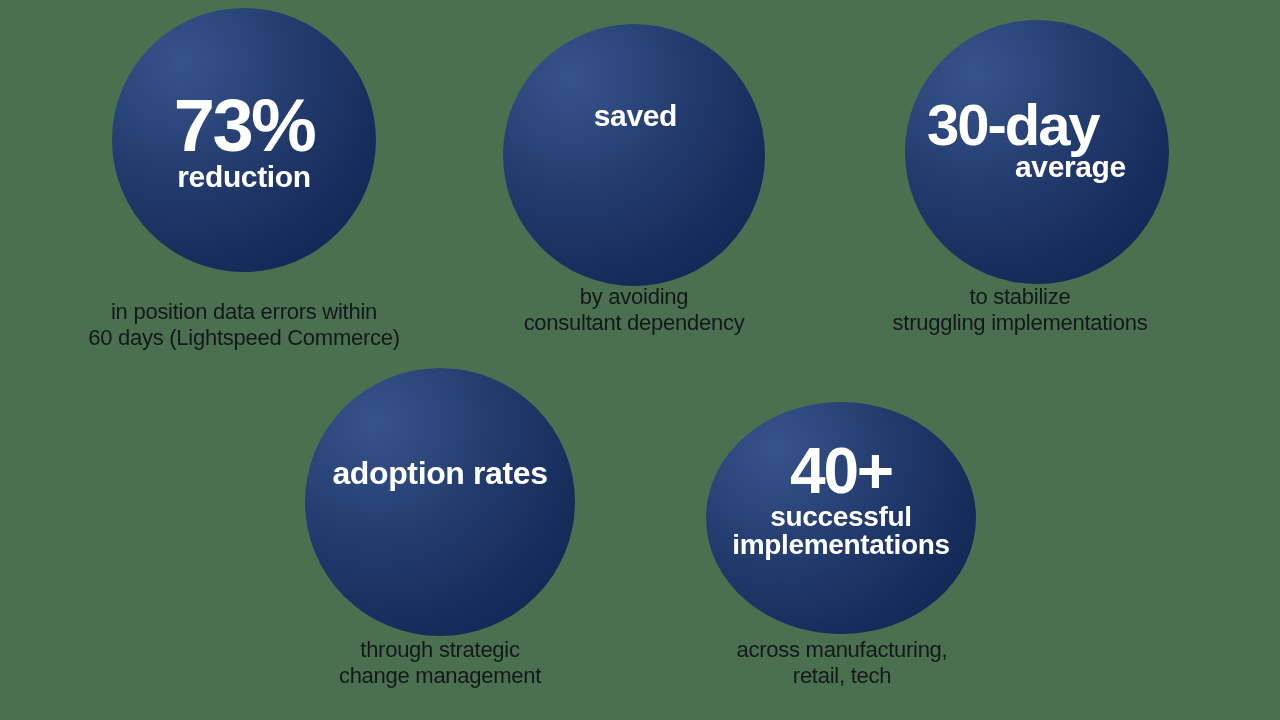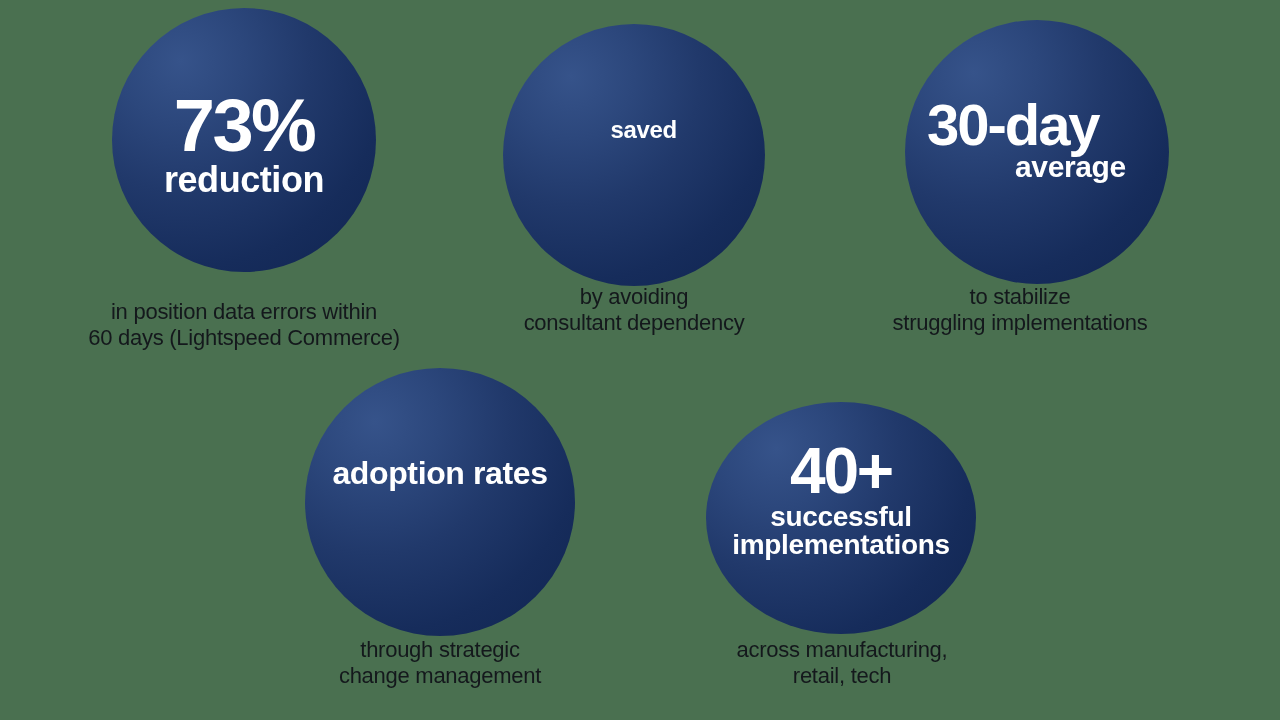--- a/index.html
+++ b/index.html
@@ -90,27 +90,27 @@
     letter-spacing: -0.012em;
     white-space: pre-line;
   }
 
   
 
   
   #stat-0 .bubble { left: 112px;  top: 8px;   width: 264px; height: 264px; }
   #stat-0 .bubble-inner { top: 84px; }
   #stat-0 .stat-number   { font-size: 74px; }
-  #stat-0 .stat-sublabel { font-size: 36px; margin-top: 2px; }
+  #stat-0 .stat-sublabel { font-size: 30px; margin-top: 2px; }
   #stat-0 .caption { left: 24px;  top: 299px; width: 440px; }
 
   #stat-1 .bubble { left: 503px;  top: 24px;  width: 262px; height: 262px; }
   #stat-1 .bubble-inner { top: 76px; align-items: flex-end; padding-right: 40px; box-sizing: border-box; }
   #stat-1 .stat-number   { font-size: 70px; }
-  #stat-1 .stat-sublabel { font-size: 24px; margin-top: 18px; margin-right: 48px; }
+  #stat-1 .stat-sublabel { font-size: 30px; margin-top: 1px; margin-right: 48px; }
   #stat-1 .caption { left: 434px; top: 284px; width: 400px; }
 
   #stat-2 .bubble { left: 905px;  top: 20px;  width: 264px; height: 264px; }
   #stat-2 .bubble-inner { top: 78px; align-items: flex-start; padding-left: 22px; box-sizing: border-box; }
   #stat-2 .stat-number   { font-size: 58px; }
   #stat-2 .stat-sublabel { font-size: 30px; margin-top: 1px; margin-left: 88px; }
   #stat-2 .caption { left: 810px; top: 284px; width: 420px; }
 
   
   #stat-3 .bubble { left: 305px;  top: 368px; width: 270px; height: 268px; }

